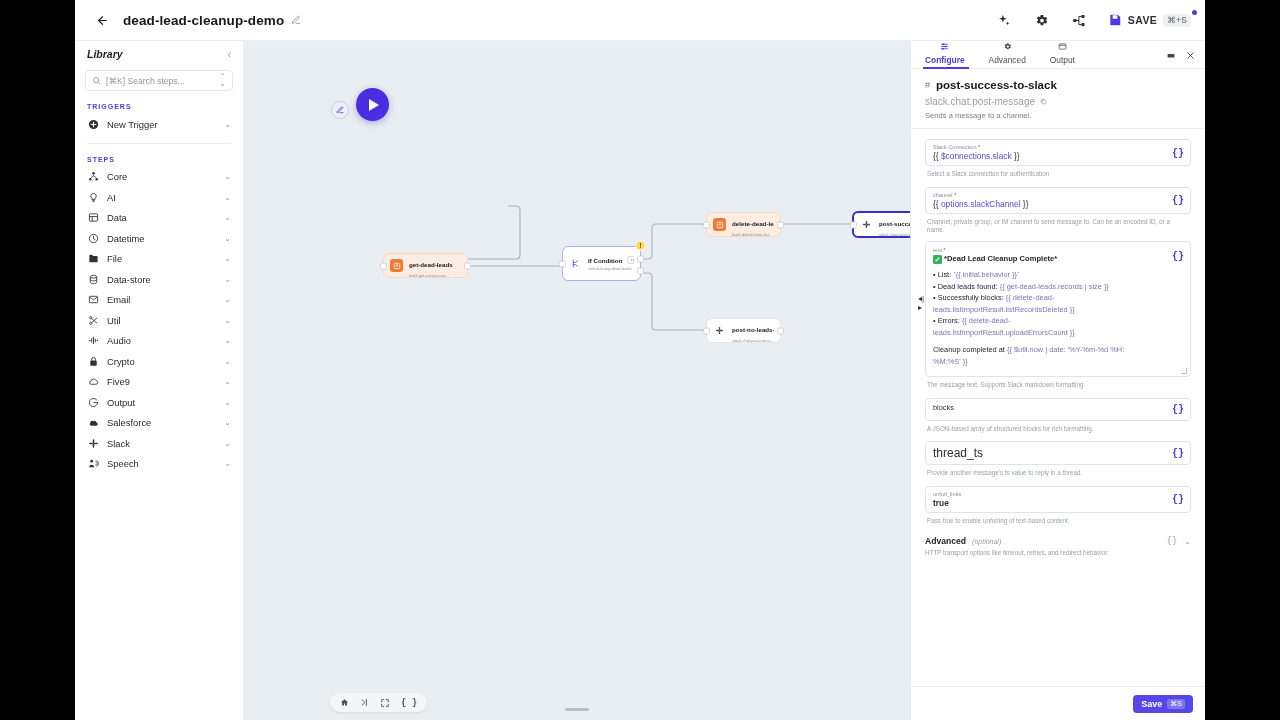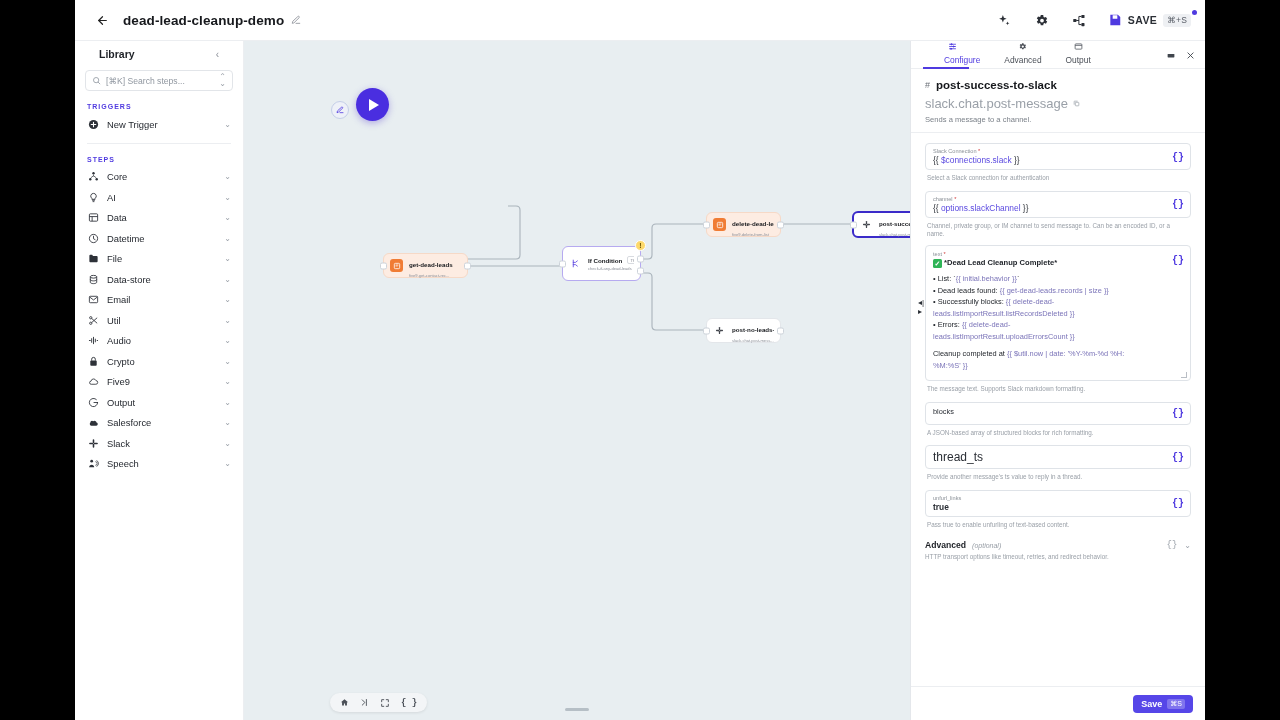--- a/index.html
+++ b/index.html
@@ -48,21 +48,21 @@
     position: absolute; right: -6px; top: -3px;
     width: 5px; height: 5px; border-radius: 50%; background: #4f3ae0;
   }
 
   
   .sidebar {
     position: absolute; left: 0; top: 41px; width: 169px; height: 679px;
     background: #fff; border-right: 1px solid #eceef1;
   }
   .lib-head {
-    display: flex; align-items: center; height: 26px; padding: 0 24px;
+    display: flex; align-items: center; height: 26px; padding: 0 12px; font-style: italic;
   }
   .lib-title { font-size: 10.5px; font-weight: bold; color: #1d2026; }
   .lib-collapse { margin-left: auto; color: #8b8f98; font-size: 10px; cursor: pointer; }
   .search-box {
     margin: 3px 10px 0 10px; height: 21px; border: 1px solid #e2e5e9;
     border-radius: 4px; display: flex; align-items: center; padding: 0 6px;
     background: #fff;
   }
   .search-ic { color: #9aa0a8; font-size: 9px; margin-right: 5px; display:flex; }
   .search-ph { font-size: 8.6px; color: #9097a0; flex: 1; }
@@ -183,36 +183,36 @@
     position: absolute; left: 835px; top: 41px; width: 295px; height: 679px;
     background: #fff; border-left: 1px solid #e4e7eb; display: flex; flex-direction: column;
   }
   .panel-tabs {
     display: flex; align-items: flex-end; height: 28px; padding-left: 14px;
     gap: 24px; position: relative; border-bottom: 1px solid #eceef1;
   }
   .ptab { display: flex; flex-direction: column; align-items: center; cursor: pointer; padding-bottom: 3px; }
   .ptab-ic { font-size: 8.5px; color: #4a4f57; margin-bottom: 2px; }
   .ptab-lb { font-size: 8.4px; color: #4a4f57; }
-  .ptab.active .ptab-lb { color: #4f3ae0; font-weight: normal; margin-left: 19px; }
+  .ptab.active .ptab-lb { color: #4f3ae0; font-weight: bold; }
   .ptab.active .ptab-ic { color: #4f3ae0; }
   .ptab.active::after {
     content: ""; position: absolute; bottom: -1px; width: 46px; height: 1.6px;
     background: #4f3ae0; left: 12px;
   }
   .panel-win-ic {
     position: absolute; right: 10px; bottom: 6px; display: flex; gap: 10px;
     color: #40454d; font-size: 9px;
   }
   .panel-head { padding: 10px 14px 8px 14px; border-bottom: 1px solid #eceef1; }
   .ph-row { display: flex; align-items: center; gap: 6px; }
   .ph-hash { color: #6b7078; font-size: 9px; }
   .ph-title { font-size: 11.5px; font-weight: bold; color: #16181c; }
   .ph-meta { display: flex; align-items: center; gap: 5px; margin-top: 5px; }
-  .ph-op { font-size: 13px; color: #9aa0a8; text-align: center; }
+  .ph-op { font-size: 10px; color: #9aa0a8; text-align: center; }
   .ph-copy { font-size: 7px; color: #9aa0a8; cursor: pointer; }
   .ph-desc { font-size: 7.6px; color: #7b8189; margin-top: 4px; }
 
   .panel-body { flex: 1; overflow: hidden; padding: 10px 14px 0 14px; }
   .field {
     border: 1px solid #dfe3e8; border-radius: 4px; background: #fff;
     padding: 4px 7px; position: relative; min-height: 23px;
   }
   .f-label { font-size: 5.6px; color: #8a9097; }
   .f-label .req { color: #d23b3b; }

